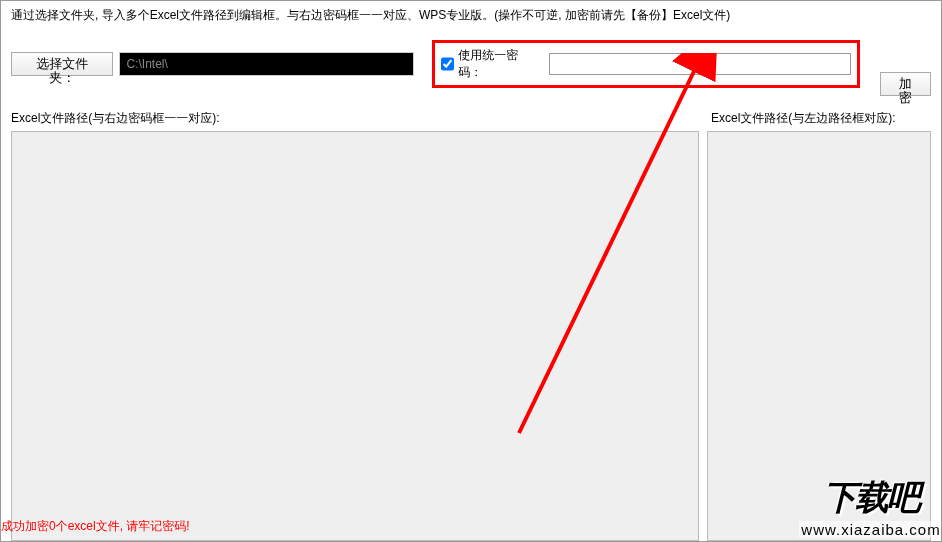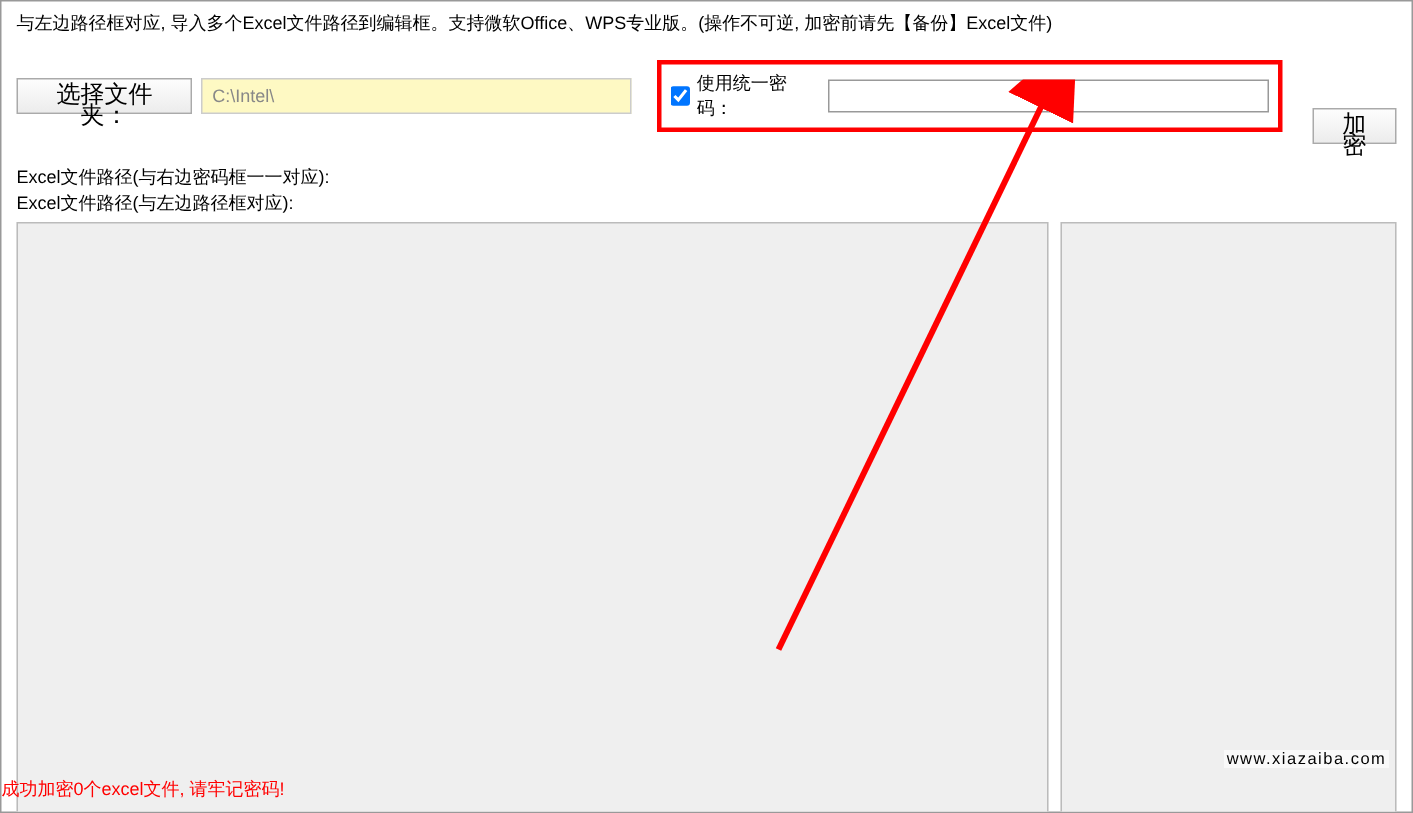--- a/index.html
+++ b/index.html
@@ -7,42 +7,42 @@
       width: 942px; height: 542px;
       font-family: "SimSun", "Microsoft YaHei", sans-serif;
       font-size: 12px; background: #fff; position: relative;
       border: 1px solid #999; overflow: hidden;
     }
     .instruction { padding: 6px 10px 4px; color: #000; }
     .toolbar { display: flex; align-items: center; padding: 4px 10px 8px; gap: 0; }
     .btn {
       background: linear-gradient(#fdfdfd, #ececec);
       border: 1px solid #aaa; padding: 4px 12px;
-      font-size: 16px; font-family: inherit; cursor: pointer;
+      font-size: 13px; font-family: inherit; cursor: pointer;
       height: 24px; line-height: 14px;
     }
     .path-input {
       width: 300px; height: 24px; padding: 2px 6px;
-      border: 1px solid #ccc; background: #fef9c3;
+      border: 1px solid #ccc; background: #000000;
       font-family: inherit; font-size: 12px; color: #888;
       margin-left: 6px;
     }
     .spacer1 { width: 18px; }
     .highlight-box {
       border: 3px solid #ff0000; display: flex; align-items: center;
       padding: 4px 6px; gap: 4px;
     }
     .chk { width: 14px; height: 14px; }
     .chk-label { color: #000; margin-right: 4px; }
     .pwd-input {
       width: 308px; height: 22px; border: 1px solid #999;
       background: #fff; padding: 2px 4px; font-family: inherit;
     }
     .encrypt-btn { margin-left: 20px; margin-top: 40px; }
-    .labels-row { display: flex; padding: 6px 10px 4px; flex-direction: column; }
+    .labels-row { display: flex; padding: 6px 10px 4px; }
     .label-left { width: 700px; }
     .label-right { flex: 1; }
     .panels { display: flex; padding: 0 10px; gap: 8px; }
     .panel-left {
       width: 688px; height: 410px;
       background: #efefef; border: 1px solid #bbb;
     }
     .panel-right {
       flex: 1; height: 410px;
       background: #efefef; border: 1px solid #bbb;
@@ -53,28 +53,28 @@
       position: absolute; right: 0; bottom: 0; width: 140px; height: 70px;
       display: flex; flex-direction: column; align-items: center; justify-content: center;
       pointer-events: none; background: transparent;
     }
     .wm-big {
       font-size: 34px; font-weight: 900; color: #000; font-style: italic;
       letter-spacing: -2px; text-shadow: 2px 2px 0 #fff, -1px -1px 0 #fff;
       font-family: "Microsoft YaHei", sans-serif;
     }
     .wm-url {
-      font-size: 11px; color: #000; background: rgba(255,255,255,0.6);
+      font-size: 15px; color: #000; background: rgba(255,255,255,0.6);
       padding: 0 2px; letter-spacing: 1px;
     }
   </style>
 </head>
 <body>
 
-<div class="instruction">与左边路径框对应, 导入多个Excel文件路径到编辑框。支持微软Office、WPS专业版。(操作不可逆, 加密前请先【备份】Excel文件)</div>
+<div class="instruction">通过选择文件夹, 导入多个Excel文件路径到编辑框。与右边密码框一一对应、WPS专业版。(操作不可逆, 加密前请先【备份】Excel文件)</div>
 
 <div class="toolbar">
   <button class="btn">选择文件夹：</button>
   <input class="path-input" type="text" value="C:\Intel\" style="">
   <div class="spacer1"></div>
   <div class="highlight-box">
     <input class="chk" type="checkbox" checked="" style="">
     <span class="chk-label">使用统一密码：</span>
     <input class="pwd-input" type="text" value="" style="">
   </div>
@@ -96,14 +96,15 @@
     <marker id="ah" markerWidth="14" markerHeight="14" refX="3" refY="6" orient="auto">
       <path d="M0,0 L0,12 L14,6 z" fill="#ff0000"></path>
     </marker>
   </defs>
   <line x1="30" y1="380" x2="210" y2="8" stroke="#ff0000" stroke-width="4" marker-end="url(#ah)"></line>
 </svg>
 
 <div class="status">成功加密0个excel文件, 请牢记密码!</div>
 
 <div class="watermark">
+  <div class="wm-big">下载吧</div>
   <div class="wm-url">www.xiazaiba.com</div>
 </div>
 
 </body></html>

